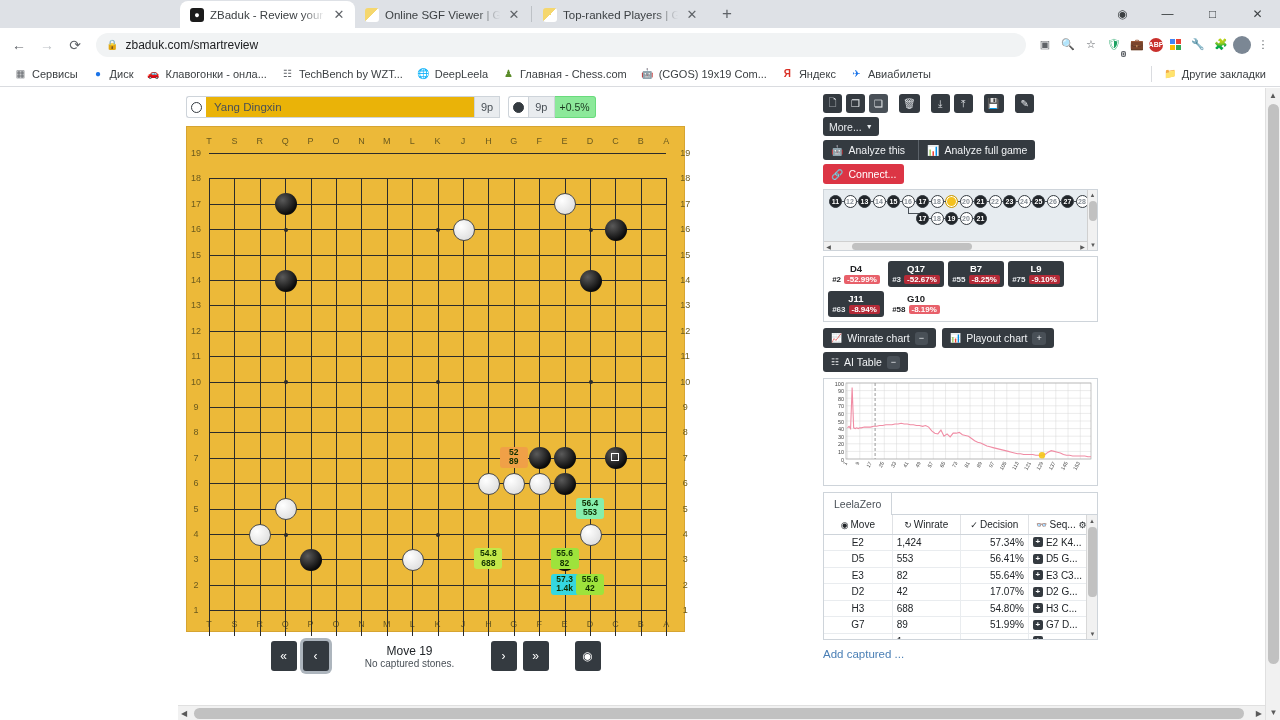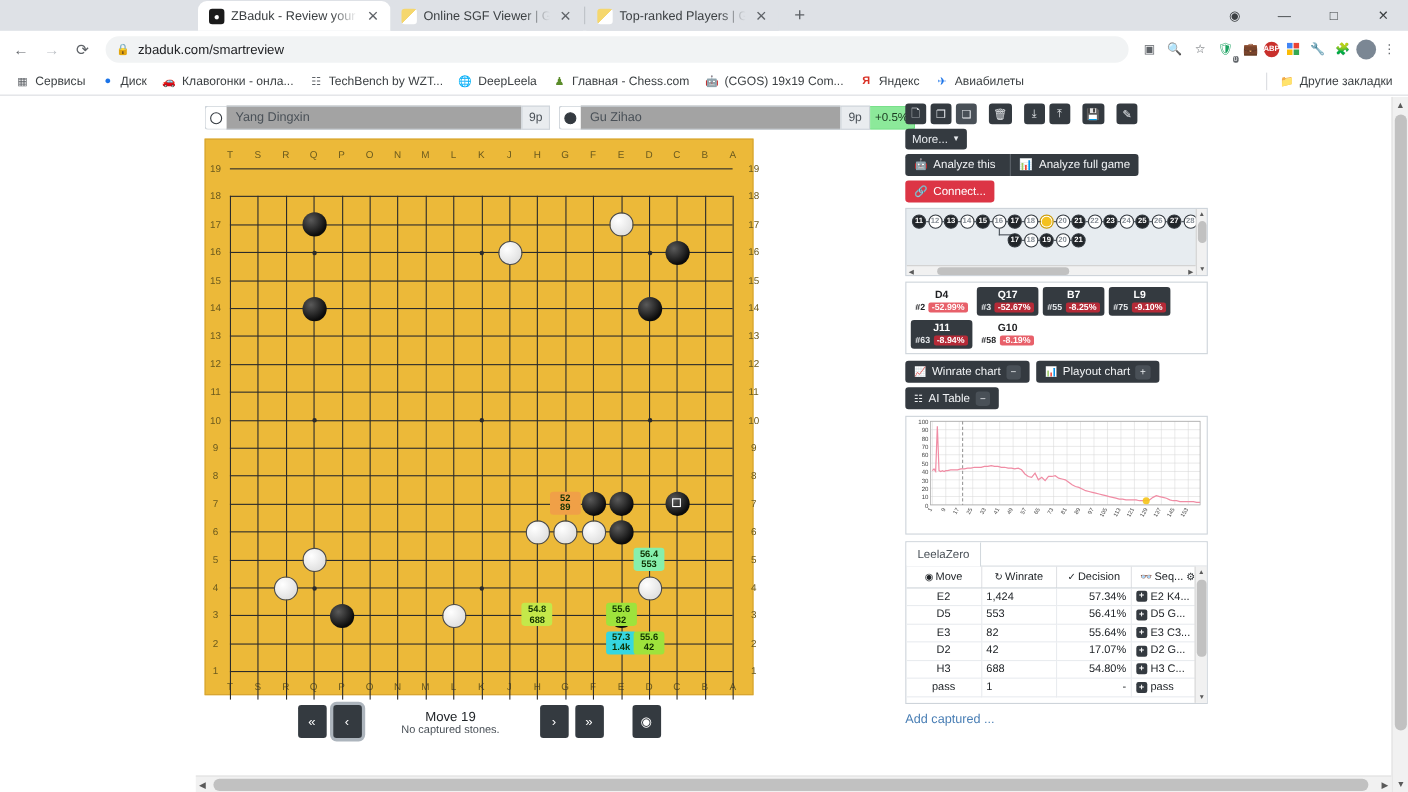--- a/index.html
+++ b/index.html
@@ -116,21 +116,21 @@
   .playerbar { display: flex; gap: 8px; height: 22px; }
   .pbox { display: flex; align-items: center; height: 22px; font-size: 11.5px; }
   .pstone {
     width: 20px; height: 22px; display: flex; align-items: center; justify-content: center;
     background: #fff; border: 1px solid #ced4da; border-right: none; border-radius: 3px 0 0 3px;
   }
   .stonedot { width: 11px; height: 11px; border-radius: 50%; }
   .stonedot.w { background: #fff; border: 1px solid #343a40; }
   .stonedot.b { background: #343a40; border: 1px solid #343a40; }
   .pname {
-    height: 22px; background: #a3a3a3; border: 1px solid #ced4da; border-left: none; border-right: none;
+    height: 22px; background: #eab308; border: 1px solid #ced4da; border-left: none; border-right: none;
     display: flex; align-items: center; padding: 0 8px; color: #495057; font-size: 11.5px;
   }
   .prank {
     height: 22px; background: #e9ecef; border: 1px solid #ced4da;
     display: flex; align-items: center; padding: 0 6px; color: #495057; font-size: 11px;
   }
   .pscore {
     height: 22px; background: #8ce99a; border: 1px solid #69db7c; border-left: none;
     display: flex; align-items: center; padding: 0 5px; color: #1b3a20; font-size: 10.5px; border-radius: 0 3px 3px 0;
   }
@@ -390,21 +390,20 @@
             <span class="pstone">
                 <i class="stonedot w"></i>
               </span>
             <span class="pname" style="width:268px;">Yang Dingxin</span>
             <span class="prank">9p</span>
           </div>
           <div class="pbox">
             <span class="pstone">
                 <i class="stonedot b"></i>
               </span>
-            <span class="pname" style="width:236px;">Gu Zihao</span>
             <span class="prank">9p</span>
             <span class="pscore">+0.5%</span>
           </div>
         </div>
 
         <div class="boardwrap">
           <div id="board">
               <div class="coord" style="left:15px;top:9px;">T</div>
               <div class="coord" style="left:15px;top:492.2px;">T</div>
               <div class="coord" style="left:40.4px;top:9px;">S</div>
@@ -896,20 +895,31 @@
                   <td class="c-play">688</td>
                   <td class="c-dec">54.80%</td>
                   <td class="c-seq">
                     <span class="seqcell">
                       <span class="plusbox">+</span>
                       <span>H3 C...</span>
                     </span>
                   </td>
                 </tr>
                 <tr>
+                  <td class="c-move">G7</td>
+                  <td class="c-play">89</td>
+                  <td class="c-dec">51.99%</td>
+                  <td class="c-seq">
+                    <span class="seqcell">
+                      <span class="plusbox">+</span>
+                      <span>G7 D...</span>
+                    </span>
+                  </td>
+                </tr>
+                <tr>
                   <td class="c-move">pass</td>
                   <td class="c-play">1</td>
                   <td class="c-dec">-</td>
                   <td class="c-seq">
                     <span class="seqcell">
                       <span class="plusbox">+</span>
                       <span>pass</span>
                     </span>
                   </td>
                 </tr>

